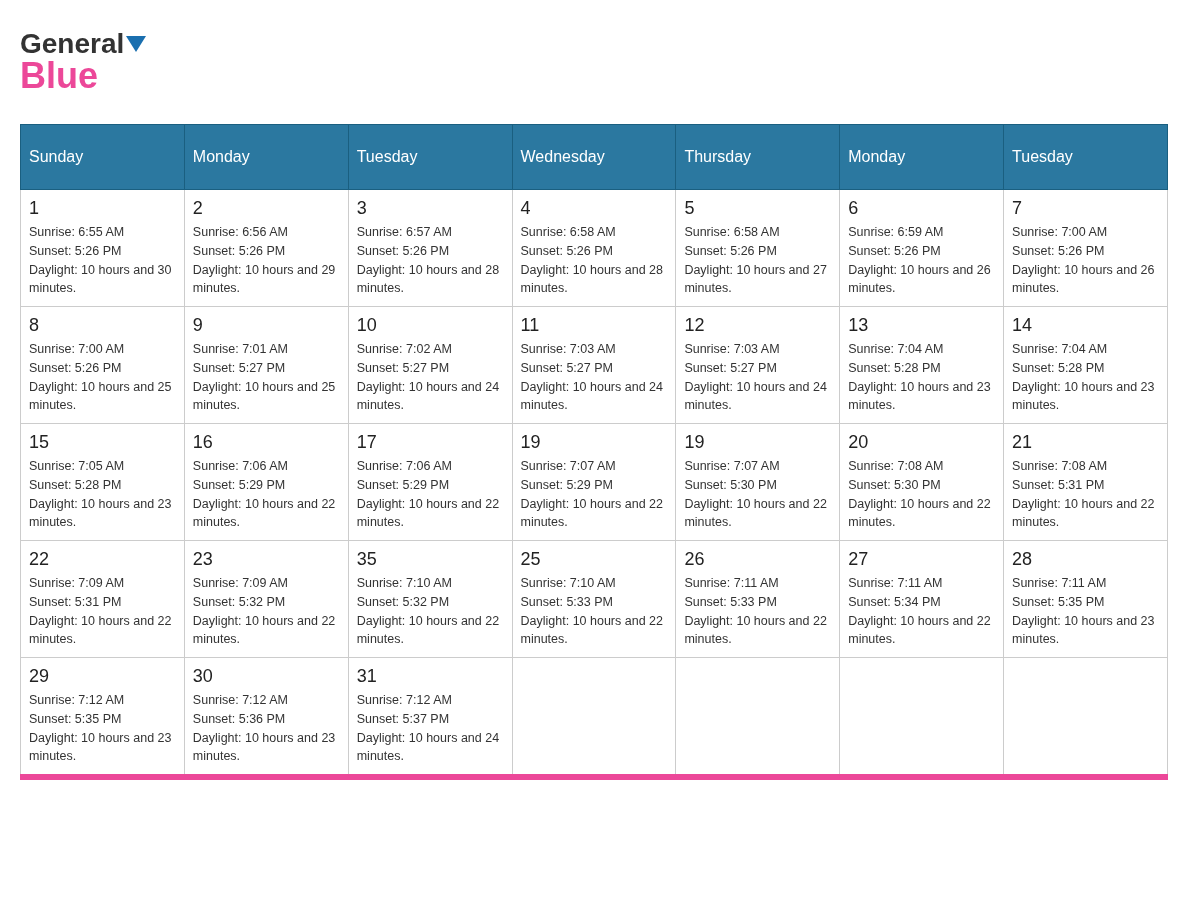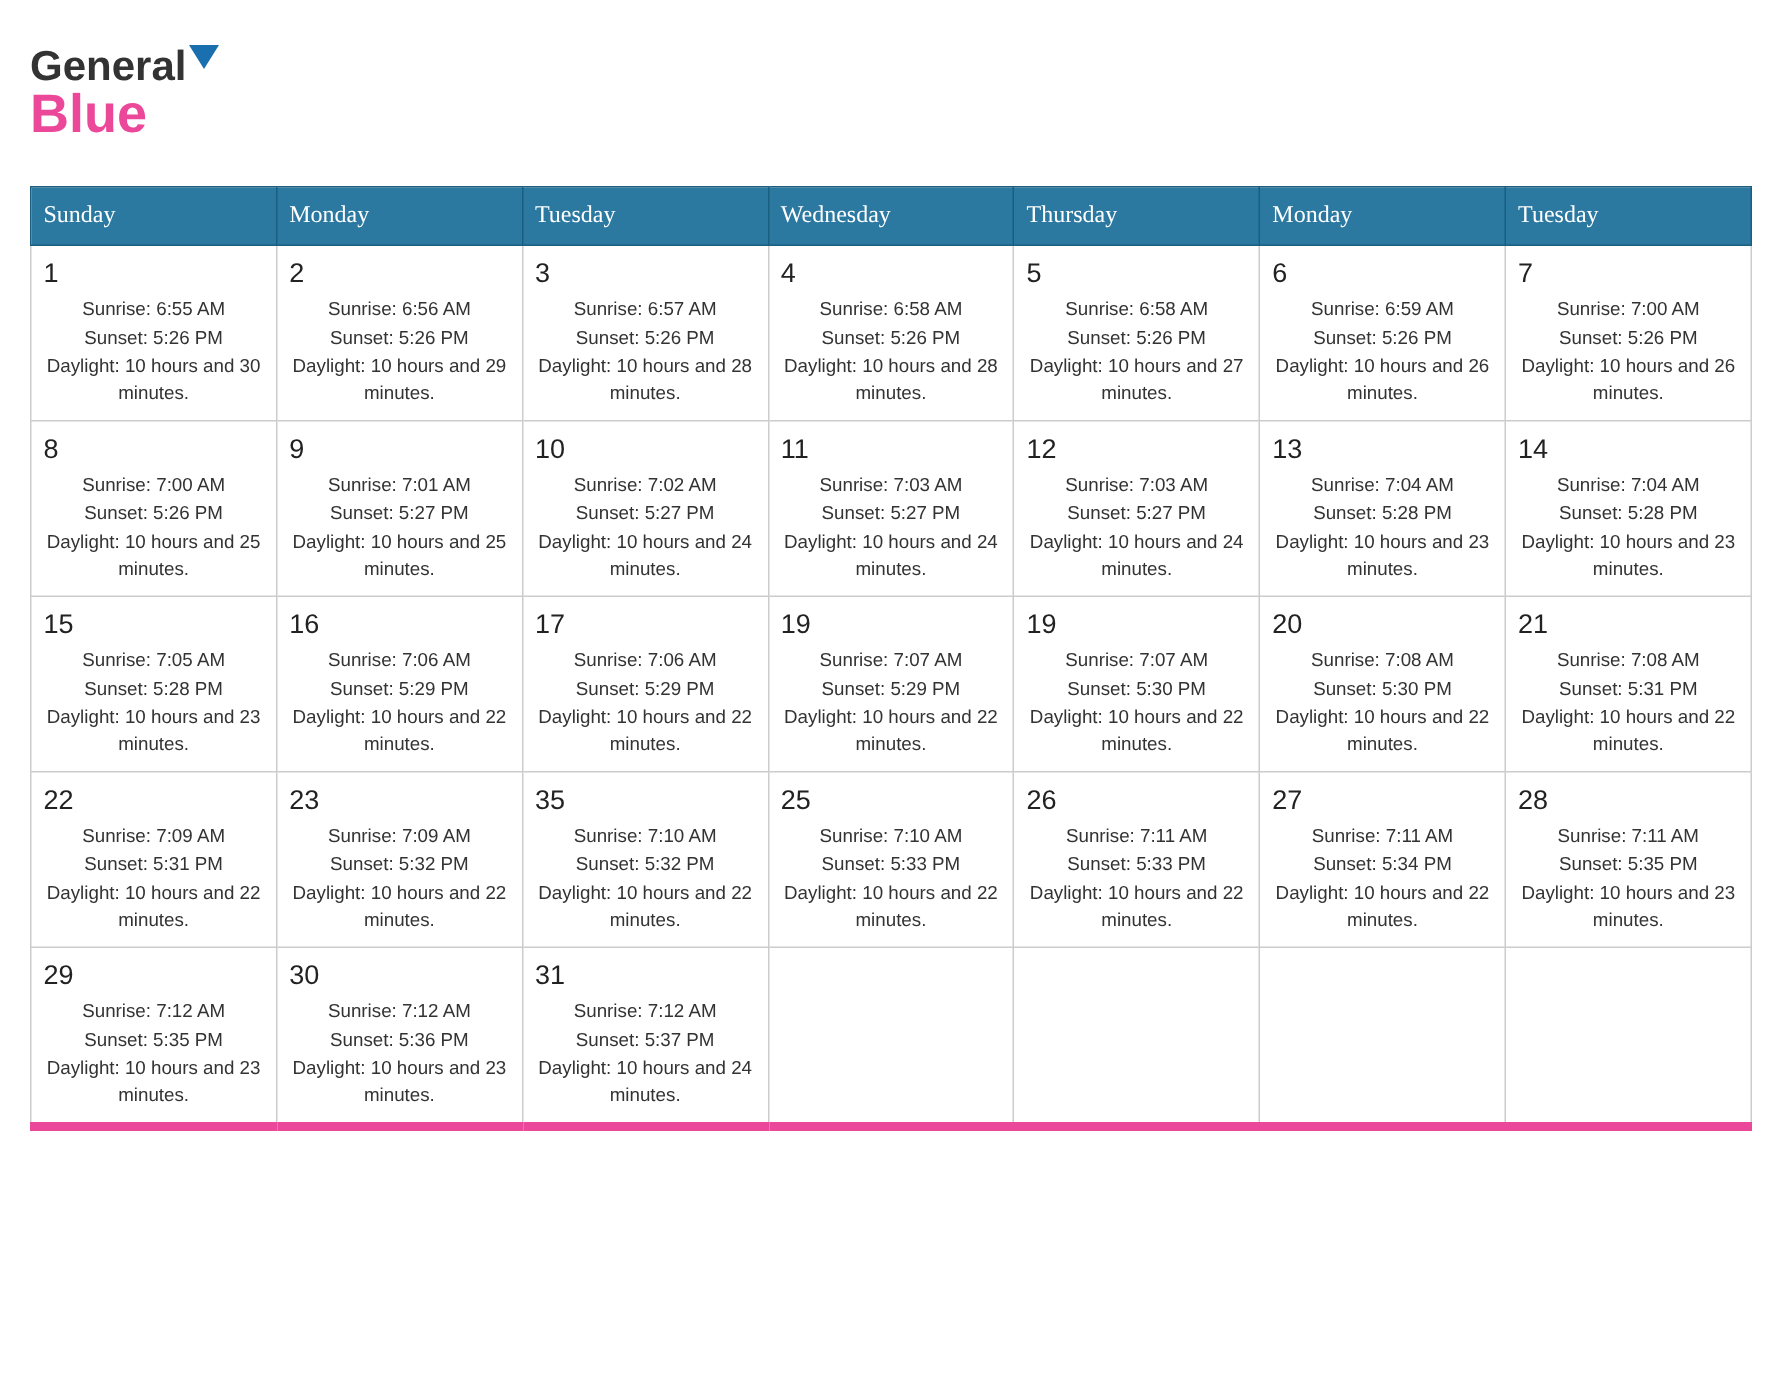--- a/index.html
+++ b/index.html
@@ -39,21 +39,21 @@
       width: 0;
       height: 0;
       border-left: 10px solid transparent;
       border-right: 10px solid transparent;
       border-top: 16px solid #1a6faf;
       margin-left: 2px;
       vertical-align: middle;
     }
     .logo-line {
       display: flex;
-      align-items: flex-start;
+      align-items: center;
     }
     .title-block {
       text-align: right;
     }
     .month-title {
       font-size: 52px;
       font-weight: normal;
       color: #222;
       font-family: Georgia, serif;
     }
@@ -66,24 +66,23 @@
     .calendar-table {
       width: 100%;
       border-collapse: collapse;
       border: 1px solid #999;
     }
     .calendar-table th {
       background-color: #2b78a0;
       color: #fff;
       font-size: 16px;
       font-weight: normal;
-      padding: 10px 8px;
+      padding: 23px 8px;
       text-align: left;
       border: 1px solid #1a5f80;
-      font-family: Liberation Serif, serif;
     }
     .calendar-table td {
       vertical-align: top;
       padding: 8px;
       border: 1px solid #ccc;
       width: 14.28%;
       min-height: 110px;
       font-size: 13px;
       color: #333;
       background: #fff;
@@ -92,21 +91,20 @@
       font-size: 18px;
       font-weight: normal;
       color: #222;
       display: block;
       margin-bottom: 4px;
     }
     .day-info {
       font-size: 12.5px;
       line-height: 1.5;
       color: #333;
-      text-align: center;
     }
     .empty-cell {
       background: #fff;
     }
     tr td {
       border-bottom: 2px solid #aaa;
     }
     tr:last-child td {
       border-bottom: 6px solid #ec4899;
     }

